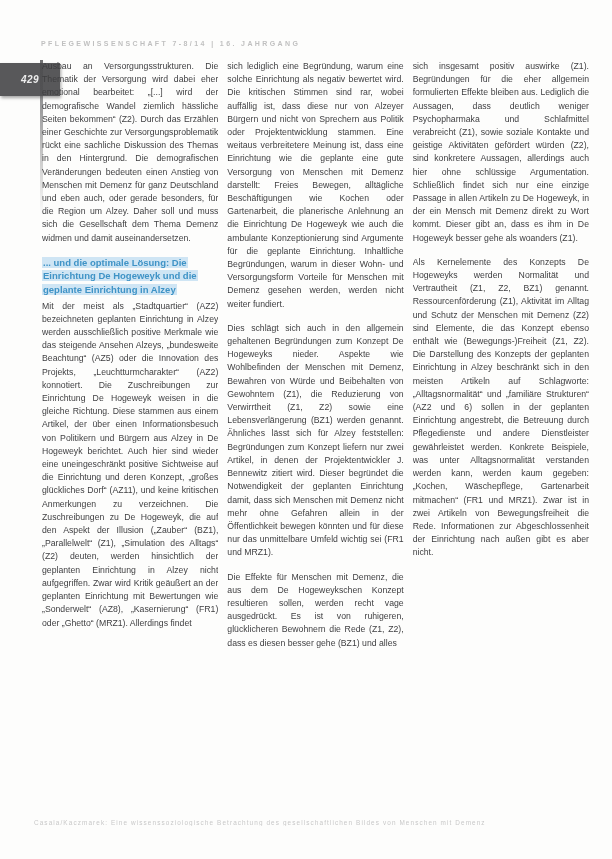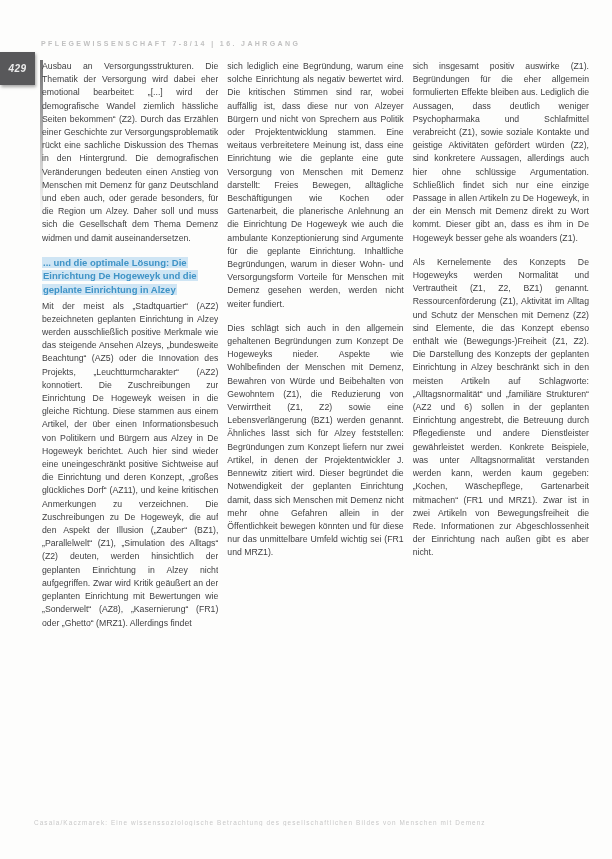--- a/index.html
+++ b/index.html
@@ -12,22 +12,22 @@
     box-shadow:0 0 4px rgba(0,0,0,.2);
   }
   .running-header{
     position:absolute;top:40px;left:41px;
     font-size:7px;font-weight:bold;
     letter-spacing:2.4px;
     color:#c0c0c0;
     white-space:nowrap;
   }
   .page-badge{
-    position:absolute;top:52px;left:0;
-    width:35px;height:33px;
+    position:absolute;top:63px;left:0;
+    width:60px;height:33px;
     background:#58585a;
     color:#ededed;
     display:flex;align-items:center;justify-content:center;
     font-size:10px;font-style:italic;font-weight:bold;
     letter-spacing:.5px;
     box-shadow:1px 2px 3px rgba(0,0,0,.35);
   }
   .scan-shadow{
     position:absolute;left:40px;top:60px;
     width:3px;height:155px;
@@ -91,20 +91,21 @@
       <p>Ausbau an Versorgungsstrukturen. Die Thematik der Versorgung wird dabei eher emotional bearbeitet: „[...] wird der demografische Wandel ziemlich hässliche Seiten bekommen“ (Z2). Durch das Erzählen einer Geschichte zur Versorgungsproblematik rückt eine sachliche Diskussion des Themas in den Hintergrund. Die demografischen Veränderungen bedeuten einen Anstieg von Menschen mit Demenz für ganz Deutschland und eben auch, oder gerade besonders, für die Region um Alzey. Daher soll und muss sich die Gesellschaft dem Thema Demenz widmen und damit auseinandersetzen.</p>
       <h3 class="section-heading">
         <span class="hl">... und die optimale Lösung: Die Einrichtung De Hogeweyk und die geplante Einrichtung in Alzey</span>
       </h3>
       <p>Mit der meist als „Stadtquartier“ (AZ2) bezeichneten geplanten Einrichtung in Alzey werden ausschließlich positive Merkmale wie das steigende Ansehen Alzeys, „bundesweite Beachtung“ (AZ5) oder die Innovation des Projekts, „Leuchtturmcharakter“ (AZ2) konnotiert. Die Zuschreibungen zur Einrichtung De Hogeweyk weisen in die gleiche Richtung. Diese stammen aus einem Artikel, der über einen Informationsbesuch von Politikern und Bürgern aus Alzey in De Hogeweyk berichtet. Auch hier sind wieder eine uneingeschränkt positive Sichtweise auf die Einrichtung und deren Konzept, „großes glückliches Dorf“ (AZ11), und keine kritischen Anmerkungen zu verzeichnen. Die Zuschreibungen zu De Hogeweyk, die auf den Aspekt der Illusion („Zauber“ (BZ1), „Parallelwelt“ (Z1), „Simulation des Alltags“ (Z2) deuten, werden hinsichtlich der geplanten Einrichtung in Alzey nicht aufgegriffen. Zwar wird Kritik geäußert an der geplanten Einrichtung mit Bewertungen wie „Sonderwelt“ (AZ8), „Kasernierung“ (FR1) oder „Ghetto“ (MRZ1). Allerdings findet</p>
     </div>
 
     <div class="col">
       <p>sich lediglich eine Begründung, warum eine solche Einrichtung als negativ bewertet wird. Die kritischen Stimmen sind rar, wobei auffällig ist, dass diese nur von Alzeyer Bürgern und nicht von Sprechern aus Politik oder Projektentwicklung stammen. Eine weitaus verbreitetere Meinung ist, dass eine Einrichtung wie die geplante eine gute Versorgung von Menschen mit Demenz darstellt: Freies Bewegen, alltägliche Beschäftigungen wie Kochen oder Gartenarbeit, die planerische Anlehnung an die Einrichtung De Hogeweyk wie auch die ambulante Konzeptionierung sind Argumente für die geplante Einrichtung. Inhaltliche Begründungen, warum in dieser Wohn- und Versorgungsform Vorteile für Menschen mit Demenz gesehen werden, werden nicht weiter fundiert.</p>
       <p>Dies schlägt sich auch in den allgemein gehaltenen Begründungen zum Konzept De Hogeweyks nieder. Aspekte wie Wohlbefinden der Menschen mit Demenz, Bewahren von Würde und Beibehalten von Gewohntem (Z1), die Reduzierung von Verwirrtheit (Z1, Z2) sowie eine Lebensverlängerung (BZ1) werden genannt. Ähnliches lässt sich für Alzey feststellen: Begründungen zum Konzept liefern nur zwei Artikel, in denen der Projektentwickler J. Bennewitz zitiert wird. Dieser begründet die Notwendigkeit der geplanten Einrichtung damit, dass sich Menschen mit Demenz nicht mehr ohne Gefahren allein in der Öffentlichkeit bewegen könnten und für diese nur das unmittelbare Umfeld wichtig sei (FR1 und MRZ1).</p>
+      <p>Die Effekte für Menschen mit Demenz, die aus dem De Hogeweykschen Konzept resultieren sollen, werden recht vage ausgedrückt. Es ist von ruhigeren, glücklicheren Bewohnern die Rede (Z1, Z2), dass es diesen besser gehe (BZ1) und alles</p>
     </div>
 
     <div class="col">
       <p>sich insgesamt positiv auswirke (Z1). Begründungen für die eher allgemein formulierten Effekte bleiben aus. Lediglich die Aussagen, dass deutlich weniger Psychopharmaka und Schlafmittel verabreicht (Z1), sowie soziale Kontakte und geistige Aktivitäten gefördert würden (Z2), sind konkretere Aussagen, allerdings auch hier ohne schlüssige Argumentation. Schließlich findet sich nur eine einzige Passage in allen Artikeln zu De Hogeweyk, in der ein Mensch mit Demenz direkt zu Wort kommt. Dieser gibt an, dass es ihm in De Hogeweyk besser gehe als woanders (Z1).</p>
       <p>Als Kernelemente des Konzepts De Hogeweyks werden Normalität und Vertrautheit (Z1, Z2, BZ1) genannt. Ressourcenförderung (Z1), Aktivität im Alltag und Schutz der Menschen mit Demenz (Z2) sind Elemente, die das Konzept ebenso enthält wie (Bewegungs-)Freiheit (Z1, Z2). Die Darstellung des Konzepts der geplanten Einrichtung in Alzey beschränkt sich in den meisten Artikeln auf Schlagworte: „Alltagsnormalität“ und „familiäre Strukturen“ (AZ2 und 6) sollen in der geplanten Einrichtung angestrebt, die Betreuung durch Pflegedienste und andere Dienstleister gewährleistet werden. Konkrete Beispiele, was unter Alltagsnormalität verstanden werden kann, werden kaum gegeben: „Kochen, Wäschepflege, Gartenarbeit mitmachen“ (FR1 und MRZ1). Zwar ist in zwei Artikeln von Bewegungsfreiheit die Rede. Informationen zur Abgeschlossenheit der Einrichtung nach außen gibt es aber nicht.</p>
     </div>
 
   </div>
 
   <div class="running-footer">Casala/Kaczmarek: Eine wissenssoziologische Betrachtung des gesellschaftlichen Bildes von Menschen mit Demenz</div>

